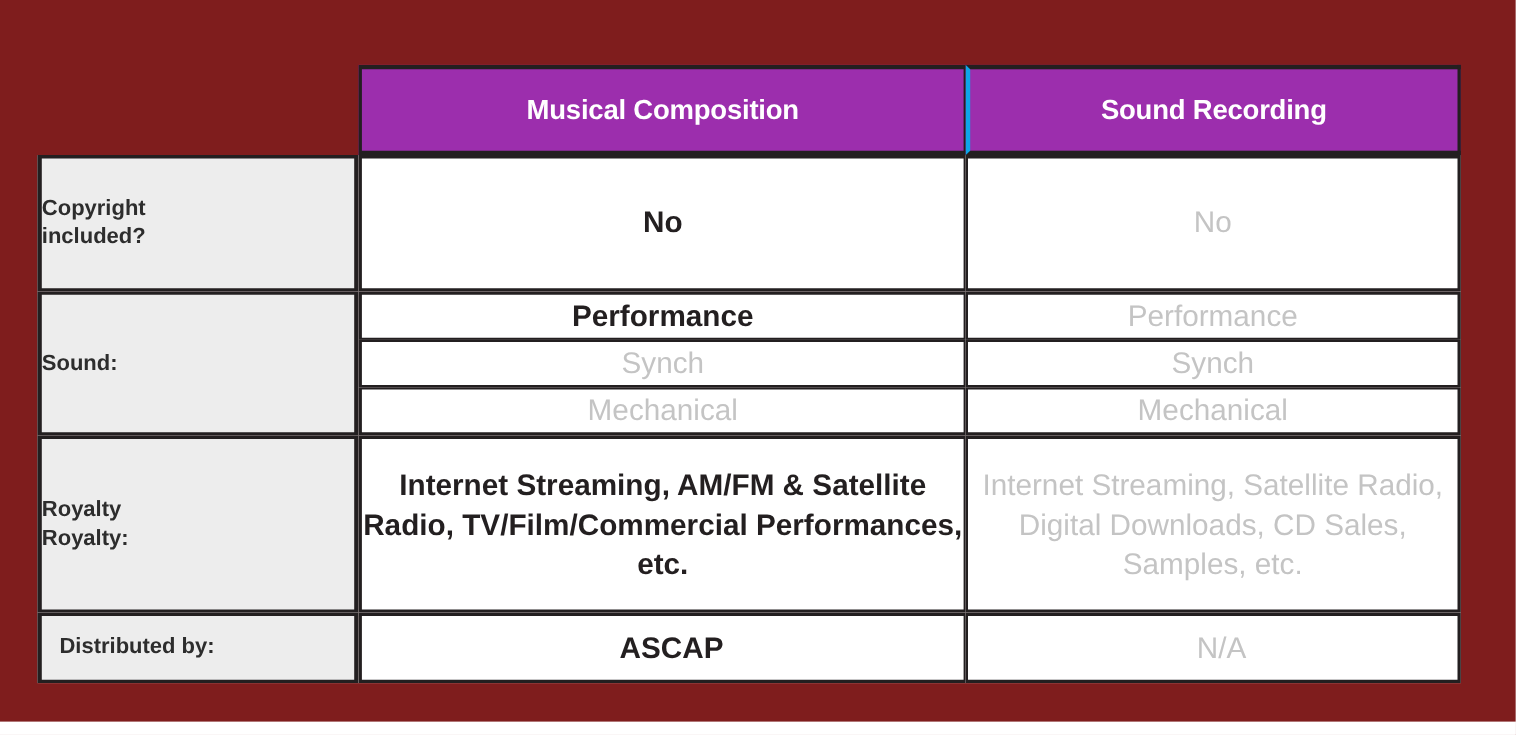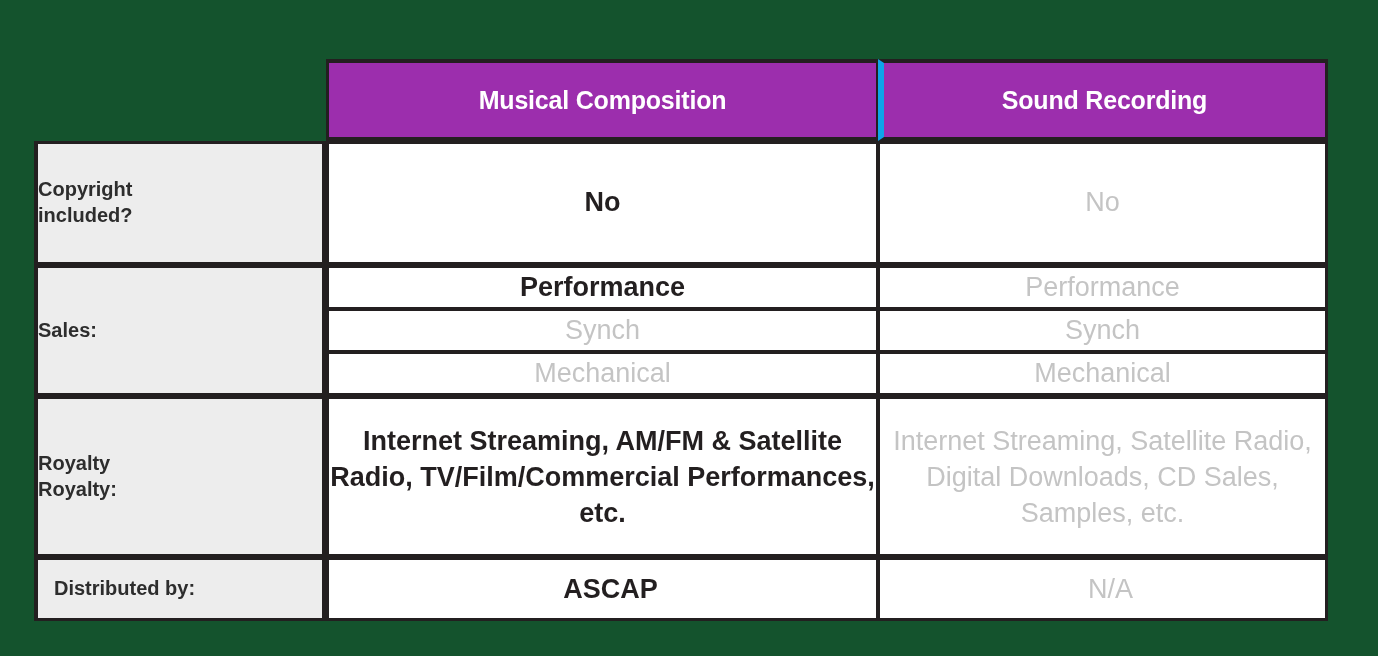--- a/index.html
+++ b/index.html
@@ -11,21 +11,21 @@
     width: 1378px;
     height: 668px;
     font-family: "Liberation Sans", sans-serif;
     overflow: hidden;
   }
 
   .page {
     position: relative;
     width: 1378px;
     height: 656px;
-    background: #14532d;
+    background: #7f1d1d;
   }
 
   
   .cmp-table {
     position: absolute;
     left: 34px;
     top: 59px;
     width: 1294px;
     border-collapse: separate;
     border-spacing: 0;
@@ -57,21 +57,21 @@
     font-weight: bold;
     text-align: center;
     height: 82px;
     border-top: 4px solid #231f20;
     border-bottom: 4px solid #231f20;
     border-left: 3px solid #231f20;
     border-right: 3px solid #231f20;
     letter-spacing: -0.2px;
   }
   .hdr.hdr-first { border-right: 2px solid #231f20; }
-  .hdr.hdr-last  { border-left: 6px solid #0ea5e9; }
+  .hdr.hdr-last  { border-left: 4px solid #0ea5e9; }
 
   
   .rowlabel {
     background: #ededed;
     color: #2d2d2d;
     font-size: 20px;
     font-weight: bold;
     line-height: 1.28;
     text-align: left;
     padding: 0 12px 0 34px;
@@ -143,21 +143,21 @@
         <td class="rowlabel">
           <span>Copyright</span><br>
           <span>included?</span>
         </td>
         <td class="cell col-comp t-strong">No</td>
         <td class="cell col-rec t-muted">No</td>
       </tr>
 
       <tr class="subrow subrow-first">
         <td class="rowlabel" rowspan="3">
-          <span>Sales:</span>
+          <span>Sound:</span>
         </td>
         <td class="cell col-comp t-strong">Performance</td>
         <td class="cell col-rec t-muted">Performance</td>
       </tr>
       <tr class="subrow">
         <td class="cell col-comp t-muted">Synch</td>
         <td class="cell col-rec t-muted">Synch</td>
       </tr>
       <tr class="subrow subrow-last">
         <td class="cell col-comp t-muted">Mechanical</td>

